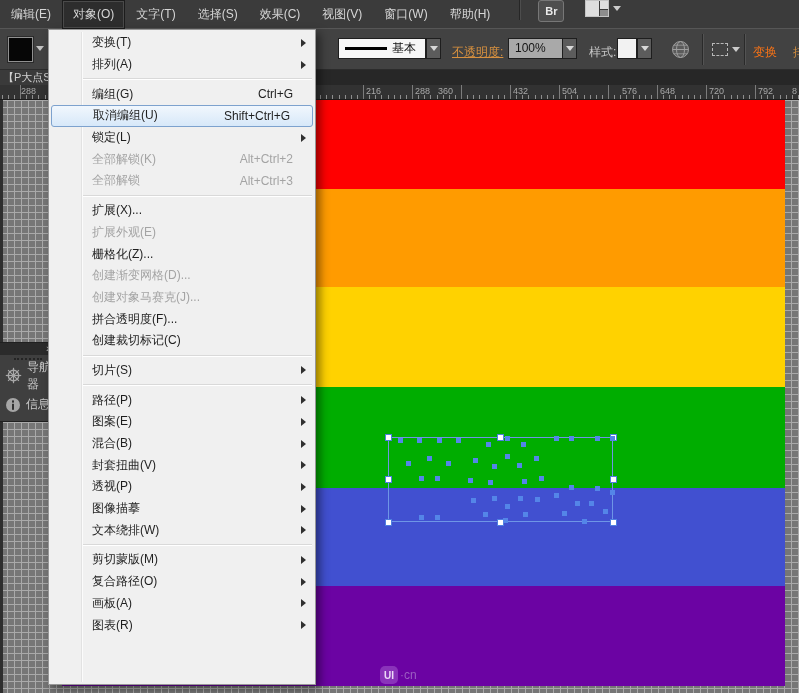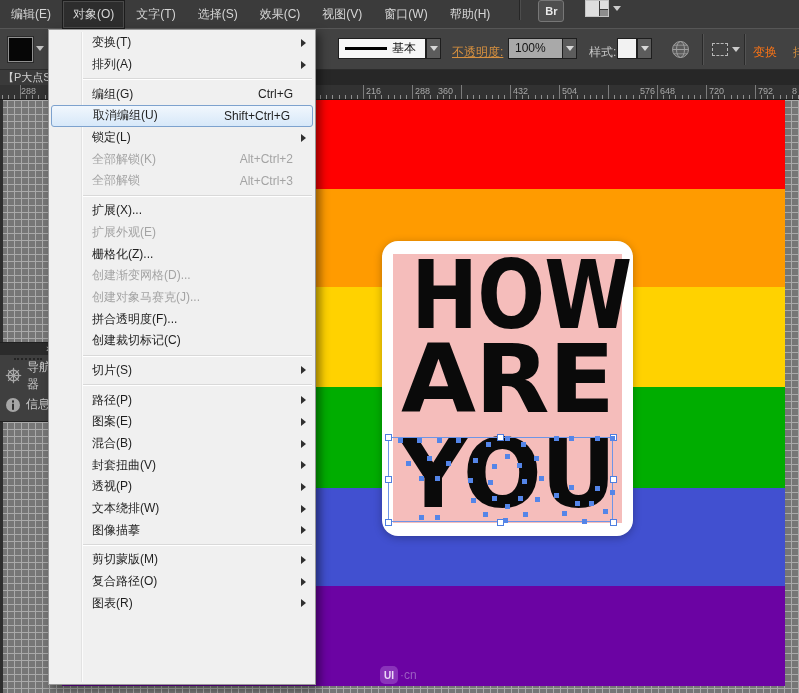--- a/index.html
+++ b/index.html
@@ -117,27 +117,20 @@
     <div class="flag">
         <div class="stripe" style="height: 89px; background: rgb(255, 0, 0);"></div>
         <div class="stripe" style="height: 98px; background: rgb(255, 155, 0);"></div>
         <div class="stripe" style="height: 100px; background: rgb(255, 210, 0);"></div>
         <div class="stripe" style="height: 101px; background: rgb(0, 173, 0);"></div>
         <div class="stripe" style="height: 98px; background: rgb(65, 80, 208);"></div>
         <div class="stripe" style="height: 100px; background: rgb(107, 3, 163);"></div>
       </div>
     <div class="left-edge"></div>
 
-    <div class="card">
-      <div class="card-inner" style="background: rgb(245, 189, 187);">
-          <div class="card-line" style="top: 4px; color: rgb(10, 10, 10); transform: scaleX(0.84);">HOW</div>
-          <div class="card-line" style="top: 88px; color: rgb(10, 10, 10); transform: scaleX(1.02);">ARE</div>
-          <div class="card-line" style="top: 183px; color: rgb(10, 10, 10); transform: scaleX(0.98);">YOU</div>
-        </div>
-    </div>
 
     <div id="selection-layer">
         <div class="sel-box" style="left: 388px; top: 337px; width: 225px; height: 85px;"></div>
         <div class="handle" style="left: 384.5px; top: 333.5px;"></div>
         <div class="handle" style="left: 497px; top: 333.5px;"></div>
         <div class="handle" style="left: 609.5px; top: 333.5px;"></div>
         <div class="handle" style="left: 384.5px; top: 376px;"></div>
         <div class="handle" style="left: 609.5px; top: 376px;"></div>
         <div class="handle" style="left: 384.5px; top: 418.5px;"></div>
         <div class="handle" style="left: 497px; top: 418.5px;"></div>
@@ -361,21 +354,21 @@
       <div class="tick minor" style="left: 779.5px;"></div>
       <div class="tick minor" style="left: 785.625px;"></div>
       <div class="tick minor" style="left: 791.75px;"></div>
       <div class="tick minor" style="left: 797.875px;"></div>
       <div class="rlabel" style="left: 21px;">288</div>
       <div class="rlabel" style="left: 366px;">216</div>
       <div class="rlabel" style="left: 415px;">288</div>
       <div class="rlabel" style="left: 438px;">360</div>
       <div class="rlabel" style="left: 513px;">432</div>
       <div class="rlabel" style="left: 562px;">504</div>
-      <div class="rlabel" style="left: 640px; text-align: center;">576</div>
+      <div class="rlabel" style="left: 622px; text-align: center;">576</div>
       <div class="rlabel" style="left: 660px;">648</div>
       <div class="rlabel" style="left: 709px;">720</div>
       <div class="rlabel" style="left: 758px;">792</div>
       <div class="rlabel" style="left: 792px; width: 7px;">8</div>
     </div>
 
   <div class="controlbar">
     <div class="cb fill-swatch"></div>
     <div class="cb sw-caret"></div>
     <div class="cb white-sliver"></div>
@@ -516,35 +509,39 @@
       </div>
       <div class="menu-item">
         <span>封套扭曲(V)</span>
         <span class="arrow"></span>
       </div>
       <div class="menu-item">
         <span>透视(P)</span>
         <span class="arrow"></span>
       </div>
       <div class="menu-item">
+        <span>图像描摹</span>
+        <span class="arrow"></span>
+      </div>
+      <div class="menu-item">
         <span>文本绕排(W)</span>
         <span class="arrow"></span>
       </div>
-      <div class="menu-item">
-        <span>图像描摹</span>
-        <span class="arrow"></span>
-      </div>
       <div class="menu-sep"></div>
       <div class="menu-item">
         <span>剪切蒙版(M)</span>
         <span class="arrow"></span>
       </div>
       <div class="menu-item">
         <span>复合路径(O)</span>
         <span class="arrow"></span>
       </div>
       <div class="menu-item">
+        <span>画板(A)</span>
+        <span class="arrow"></span>
+      </div>
+      <div class="menu-item">
         <span>图表(R)</span>
         <span class="arrow"></span>
       </div>
     </div>
 
 </div>
 
 </body></html>

